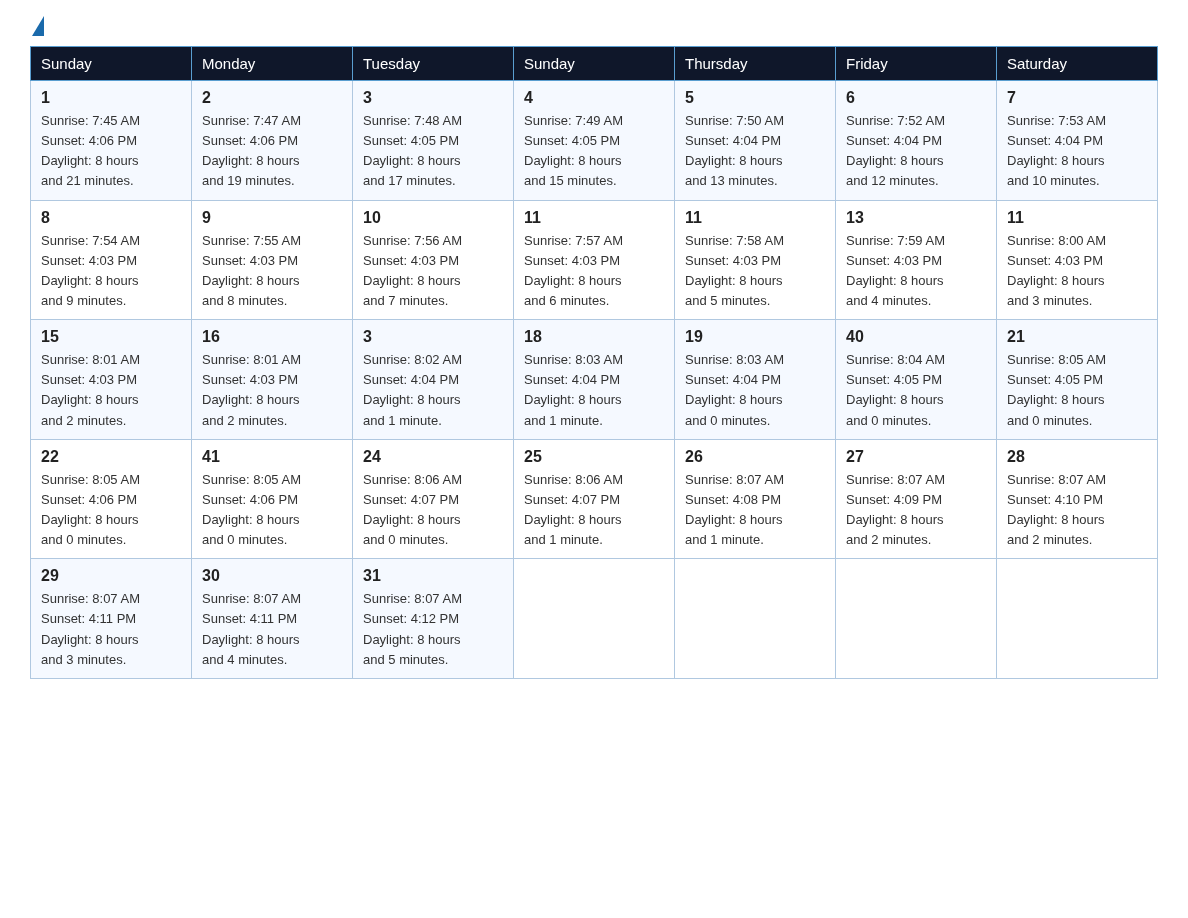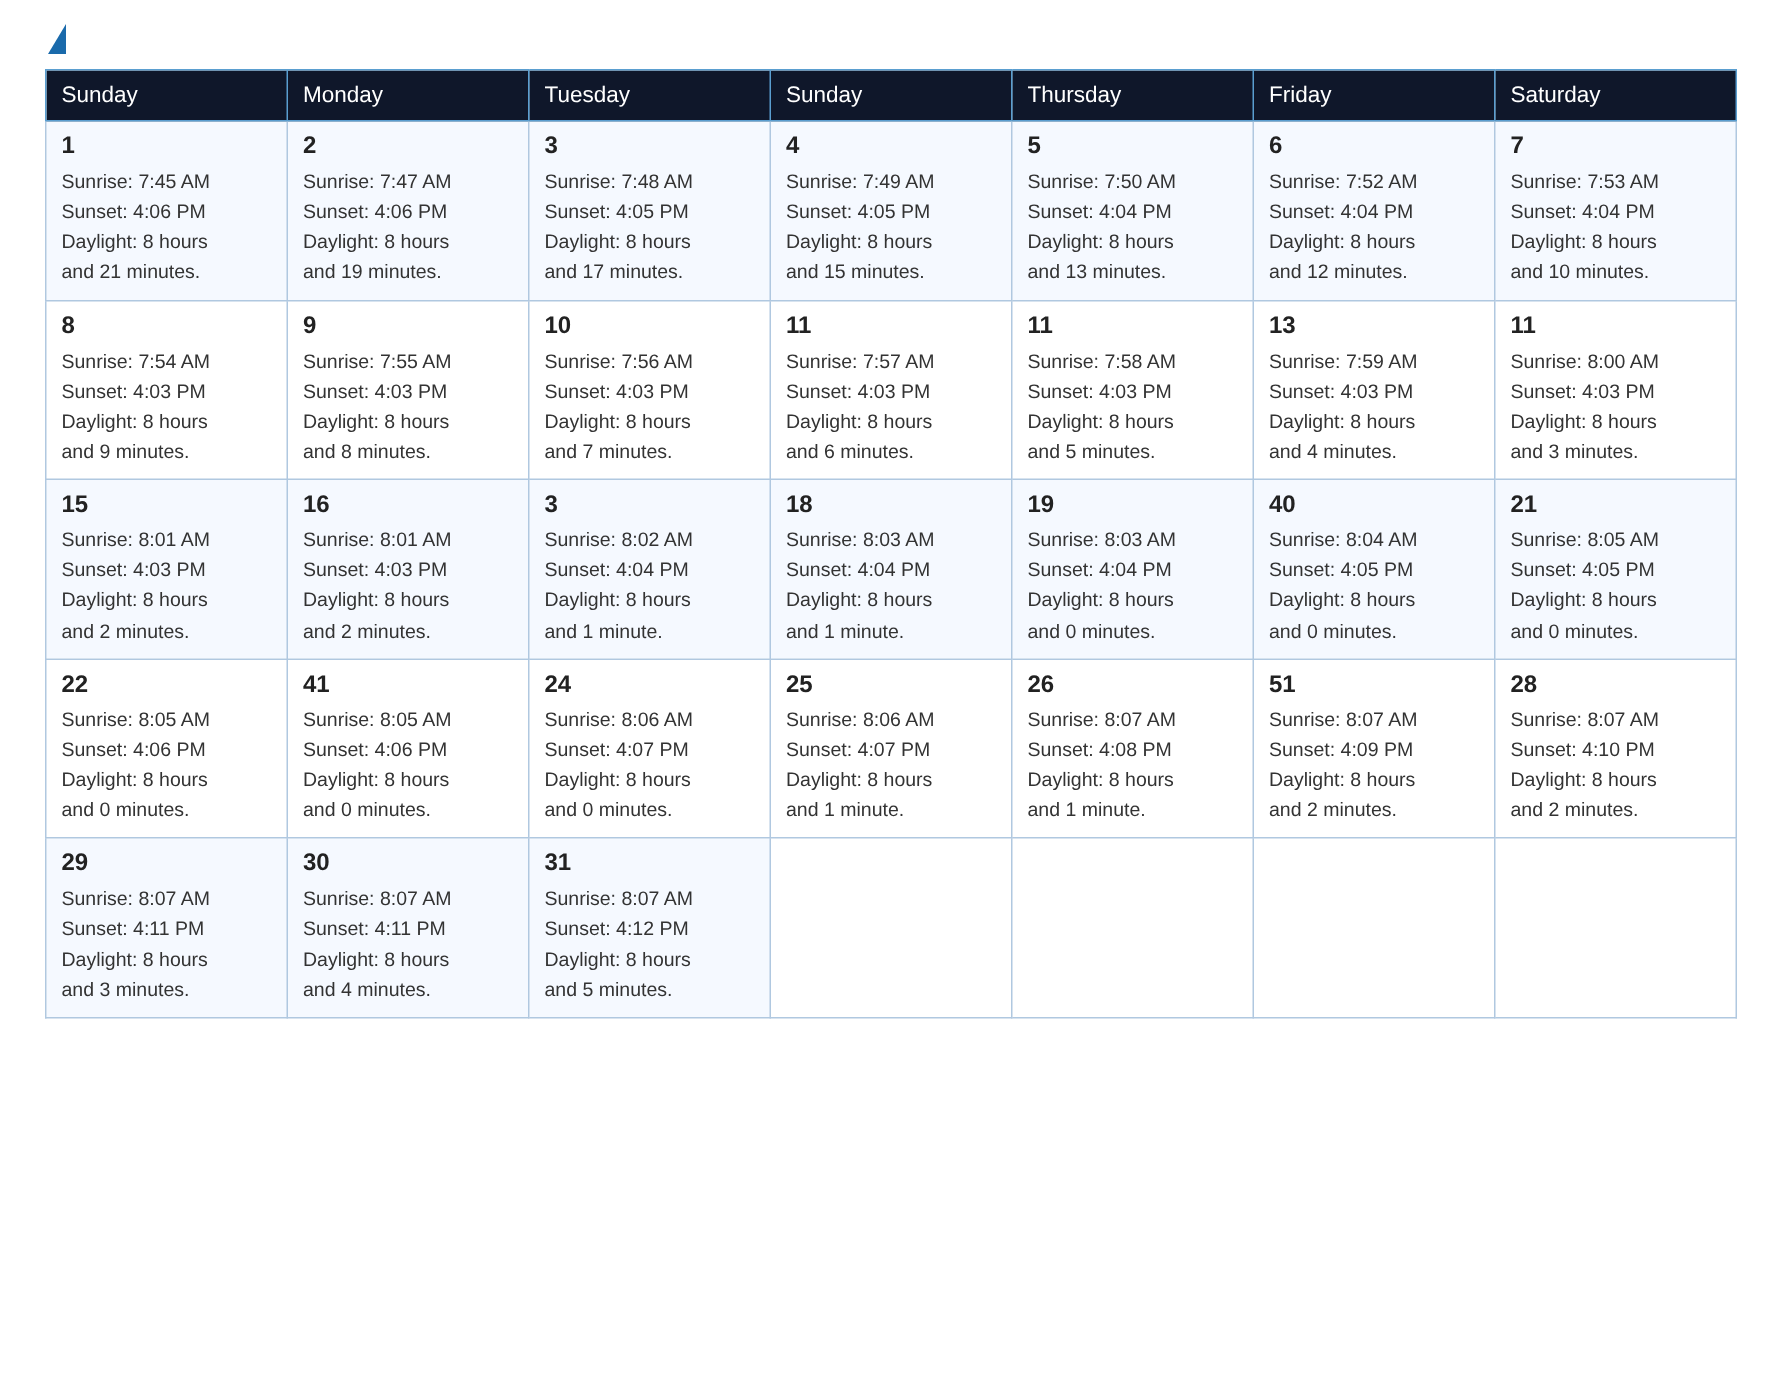--- a/index.html
+++ b/index.html
@@ -244,21 +244,21 @@
         </td>
         <td>
           <span class="day-number">25</span>
           <div class="day-info">Sunrise: 8:06 AM<br>Sunset: 4:07 PM<br>Daylight: 8 hours<br>and 1 minute.</div>
         </td>
         <td>
           <span class="day-number">26</span>
           <div class="day-info">Sunrise: 8:07 AM<br>Sunset: 4:08 PM<br>Daylight: 8 hours<br>and 1 minute.</div>
         </td>
         <td>
-          <span class="day-number">51</span>
+          <span class="day-number">27</span>
           <div class="day-info">Sunrise: 8:07 AM<br>Sunset: 4:09 PM<br>Daylight: 8 hours<br>and 2 minutes.</div>
         </td>
         <td>
           <span class="day-number">28</span>
           <div class="day-info">Sunrise: 8:07 AM<br>Sunset: 4:10 PM<br>Daylight: 8 hours<br>and 2 minutes.</div>
         </td>
       </tr>
       <tr>
         <td>
           <span class="day-number">29</span>

